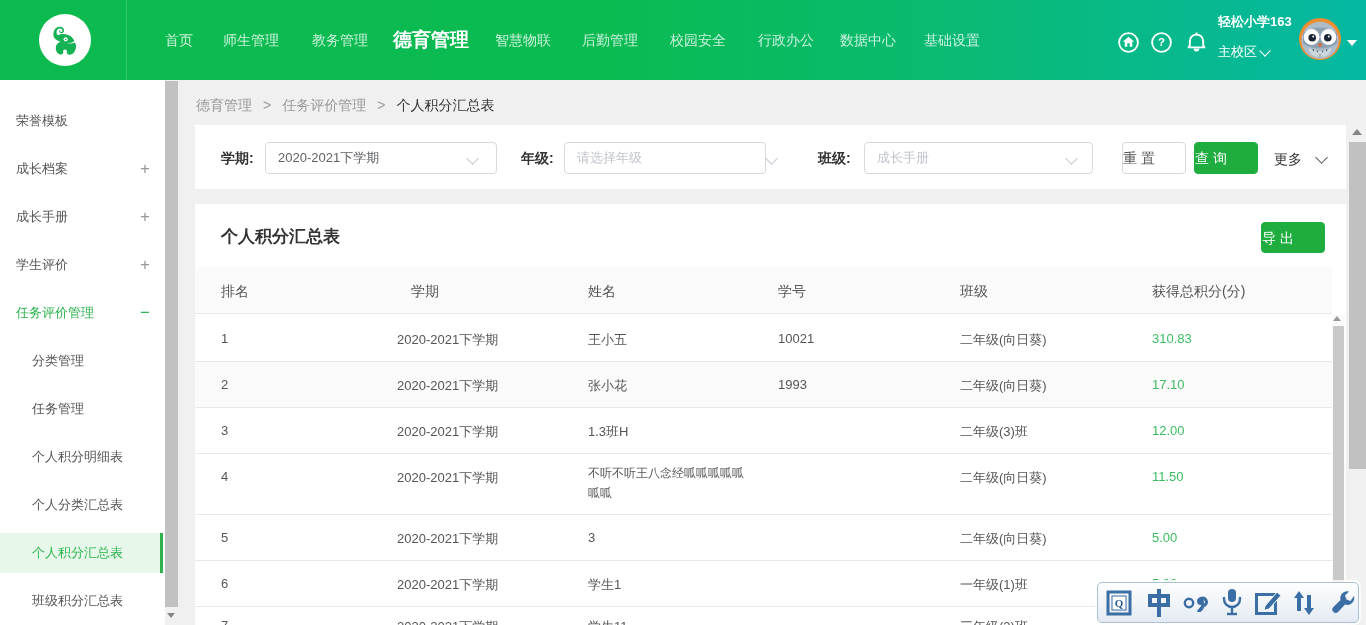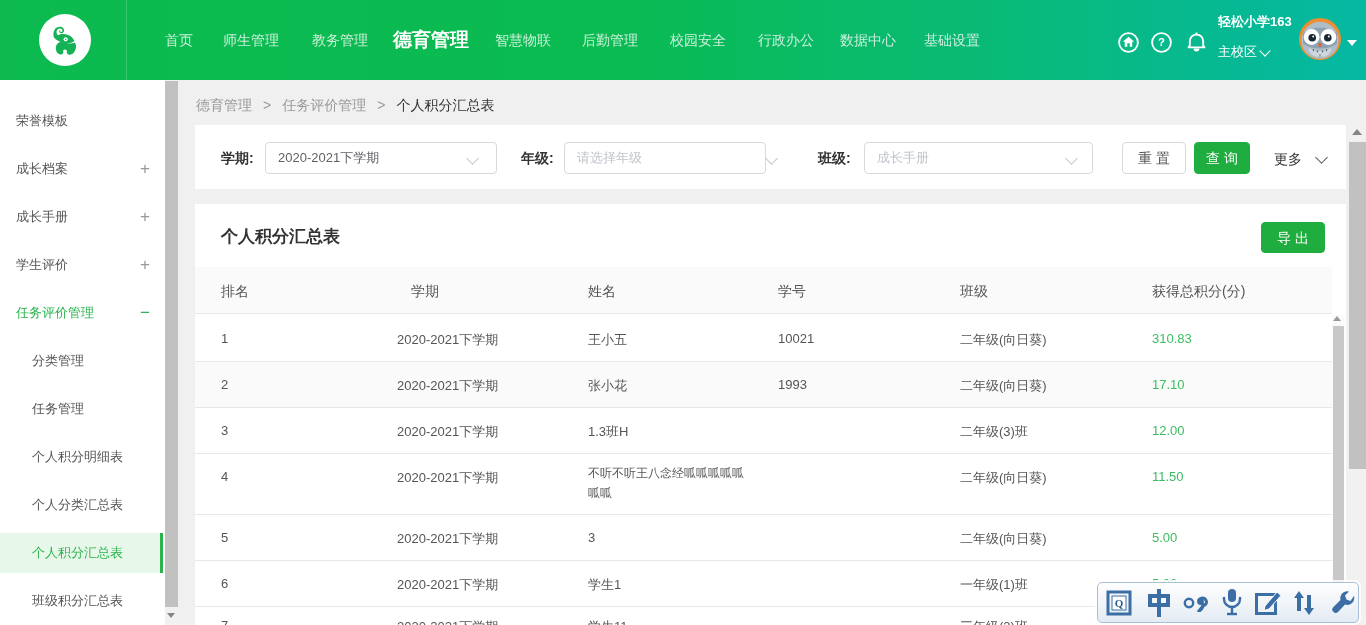--- a/index.html
+++ b/index.html
@@ -36,21 +36,21 @@
 
 
 .crumb{position:absolute;left:196px;top:97px;font-size:14px;color:#999}
 .crumb b{color:#333;font-weight:normal}
 .card1{position:absolute;left:195px;top:125px;width:1151px;height:64px;background:#fff}
 .card2{position:absolute;left:195px;top:204px;width:1151px;height:421px;background:#fff}
 .flabel{position:absolute;top:150px;font-size:14px;color:#333;font-weight:600}
 .fsel{position:absolute;top:142px;height:32px;background:#fff;border:1px solid #d9d9d9;border-radius:4px;font-size:13px;color:#606266;line-height:30px;padding-left:12px}
 .fsel .ph{color:#c0c4cc}
 .chev{position:absolute;top:11px;width:9px;height:9px;border-right:1.5px solid #c0c4cc;border-bottom:1.5px solid #c0c4cc;transform:rotate(45deg);transform-origin:center}
-.btn{position:absolute;top:142px;height:32px;border-radius:4px;font-size:14px;text-align:center;line-height:30px}
+.btn{position:absolute;top:142px;height:32px;border-radius:4px;font-size:14px;line-height:30px}
 .btn-plain{background:#fff;border:1px solid #d9d9d9;color:#555}
 .btn-green{background:#1fad40;border:1px solid #1fad40;color:#fff}
 .more{position:absolute;left:1274px;top:151px;font-size:14px;color:#333}
 
 .cardtitle{position:absolute;left:221px;top:225px;font-size:17px;font-weight:bold;color:#333}
 .thead{position:absolute;left:195px;top:267px;width:1137px;height:47px;background:#fafafa;border-bottom:1px solid #e8e8e8}
 .th{position:absolute;top:283px;font-size:14px;color:#555}
 .trline{position:absolute;left:195px;width:1137px;height:1px;background:#e8e8e8}
 .td{position:absolute;font-size:13px;color:#555;white-space:nowrap}
 .td-green{color:#3cbd61}
@@ -148,21 +148,21 @@
 <div class="crumb">德育管理<span style="display:inline-block;margin:0 11px">&gt;</span>任务评价管理<span style="display:inline-block;margin:0 11px">&gt;</span><b>个人积分汇总表</b></div>
 
 <div class="card1"></div>
 <div class="flabel" style="left:221px">学期:</div>
 <div class="fsel" style="left:265px;width:232px">2020-2021下学期<span class="chev" style="left:202px"></span></div>
 <div class="flabel" style="left:521px">年级:</div>
 <div class="fsel" style="left:564px;width:202px"><span class="ph">请选择年级</span><span class="chev" style="left:202px"></span></div>
 <div class="flabel" style="left:818px">班级:</div>
 <div class="fsel" style="left:864px;width:229px"><span class="ph">成长手册</span><span class="chev" style="left:202px"></span></div>
 <div class="btn btn-plain" style="left:1122px;width:64px">重 置</div>
-<div class="btn btn-green" style="left:1194px;width:56px">查 询</div>
+<div class="btn btn-green" style="left:1194px;width:64px">查 询</div>
 <div class="more">更多</div>
 <div class="abs" style="left:1317px;top:153px;width:9px;height:9px;border-right:1.7px solid #555;border-bottom:1.7px solid #555;transform:rotate(45deg)"></div>
 
 <div class="card2"></div>
 <div class="cardtitle">个人积分汇总表</div>
 <div class="btn btn-green" style="left:1261px;top:222px;width:64px;height:31px">导 出</div>
 <div class="thead"></div>
 <div class="th" style="left:221px">排名</div>
 <div class="th" style="left:411px">学期</div>
 <div class="th" style="left:588px">姓名</div>

